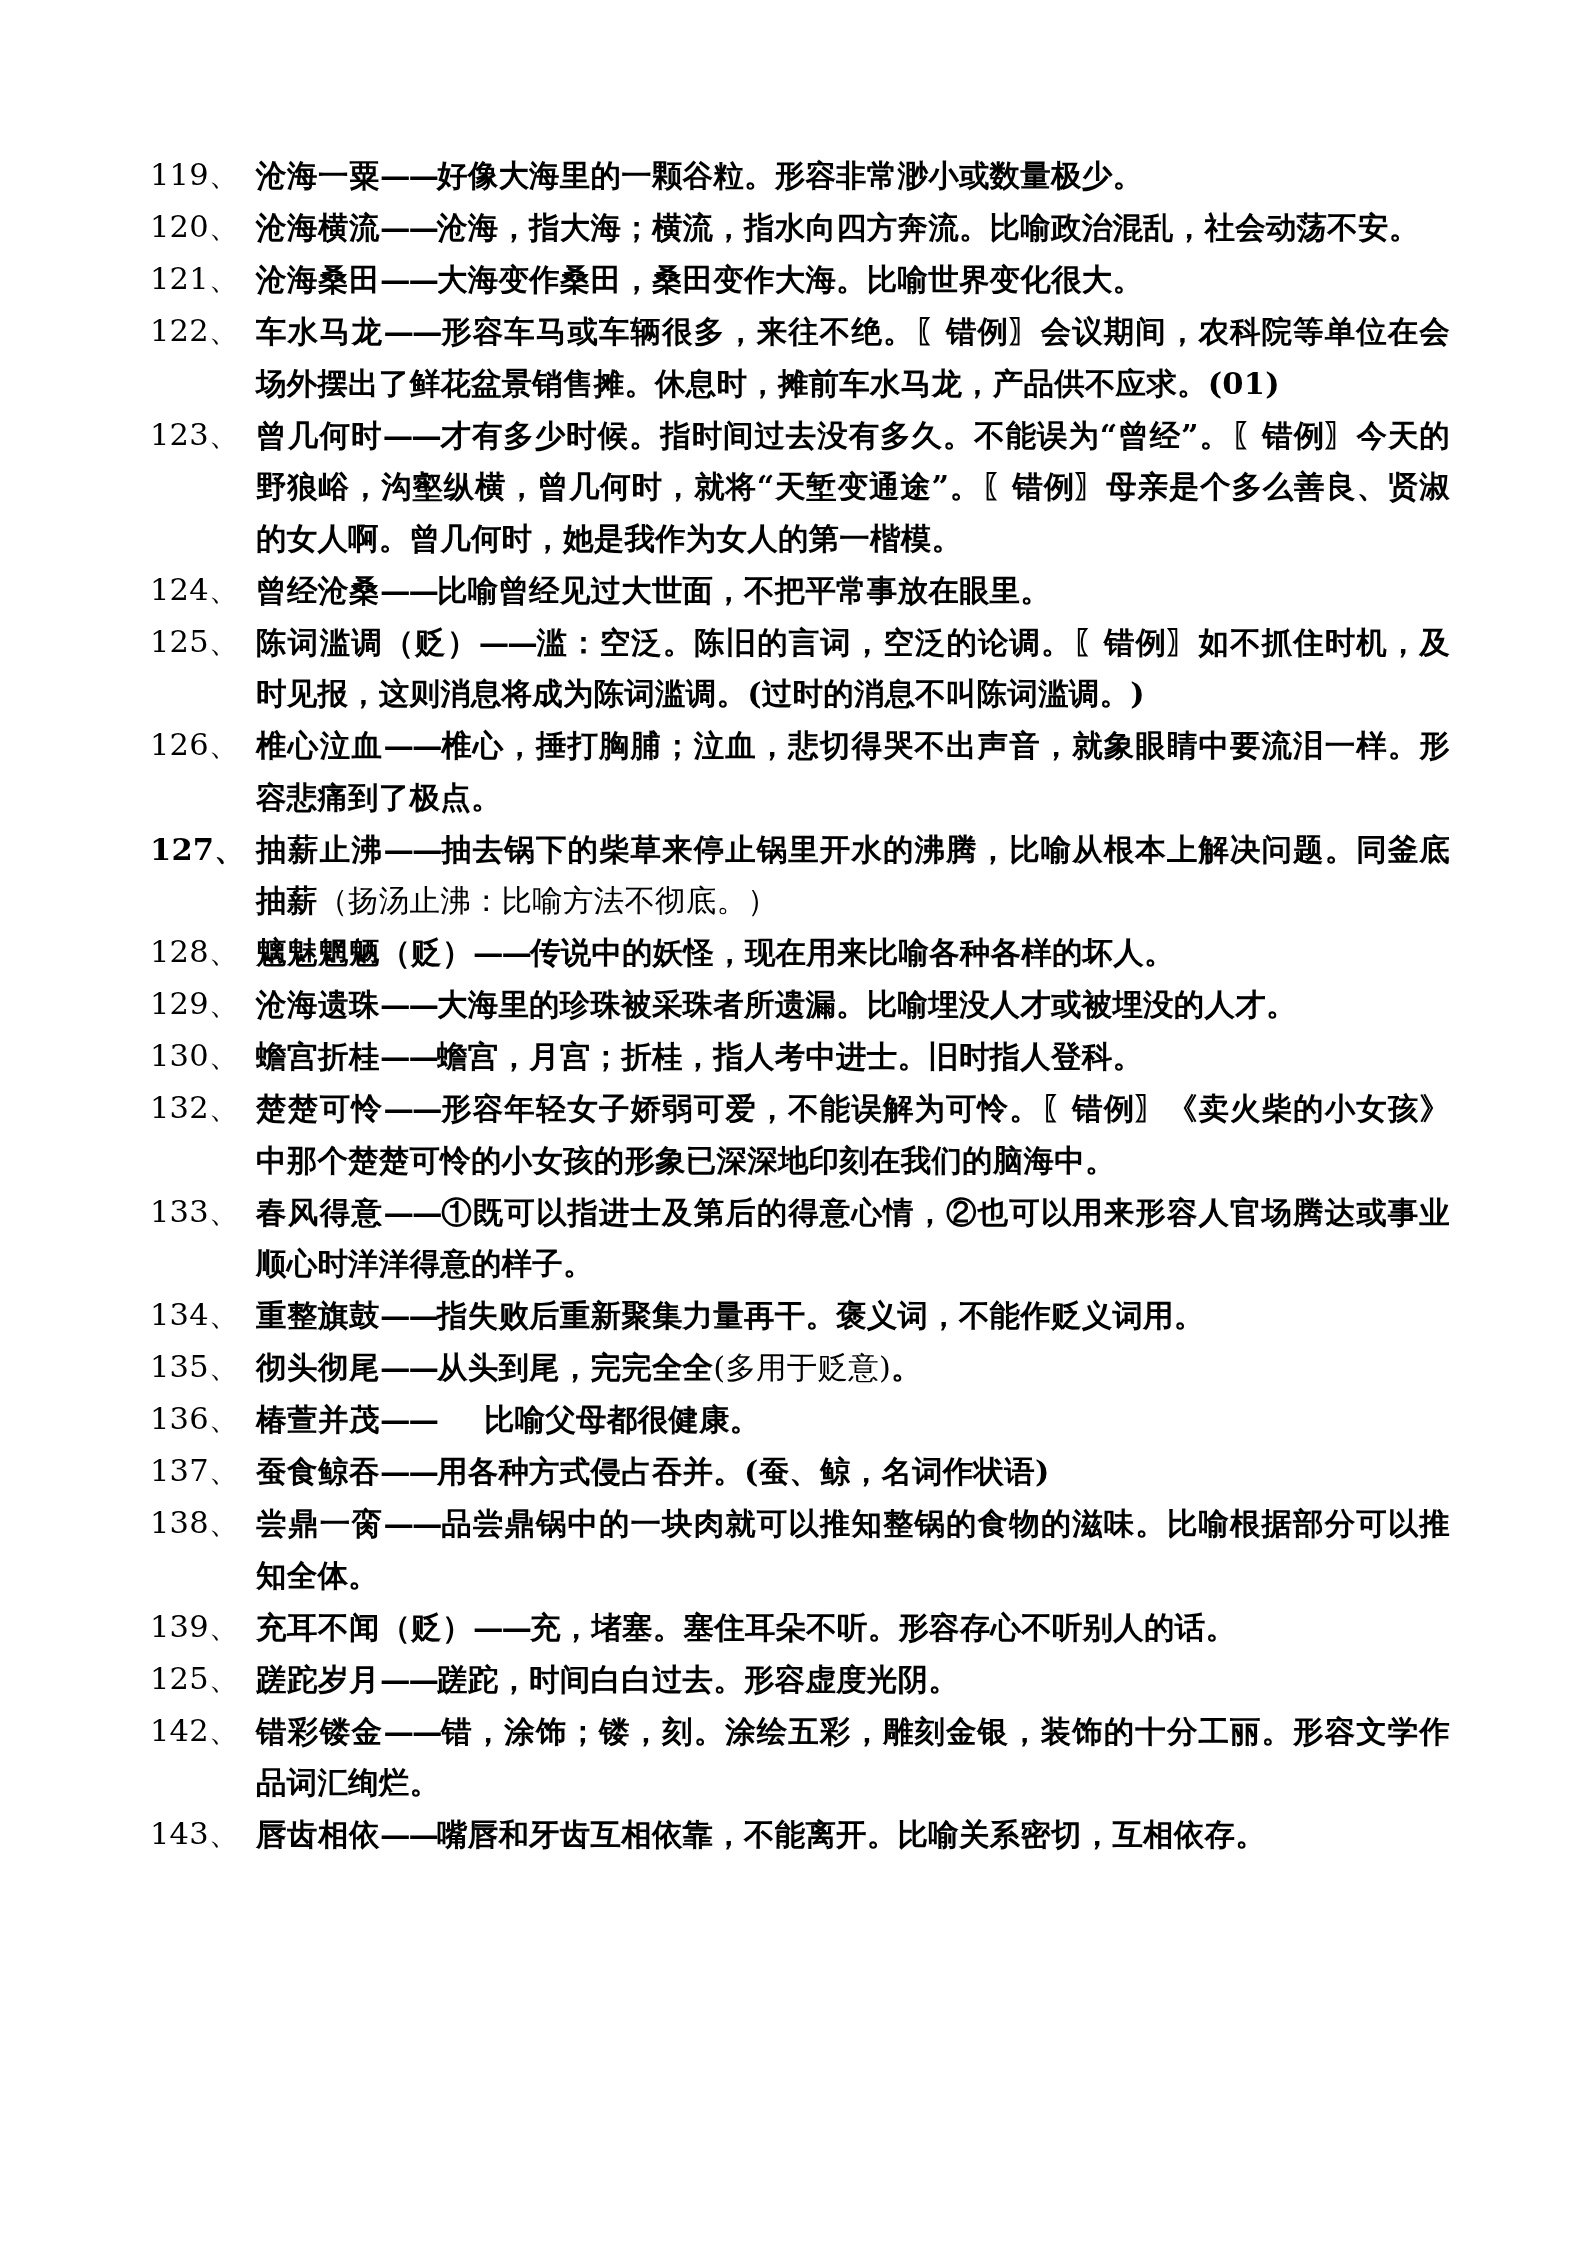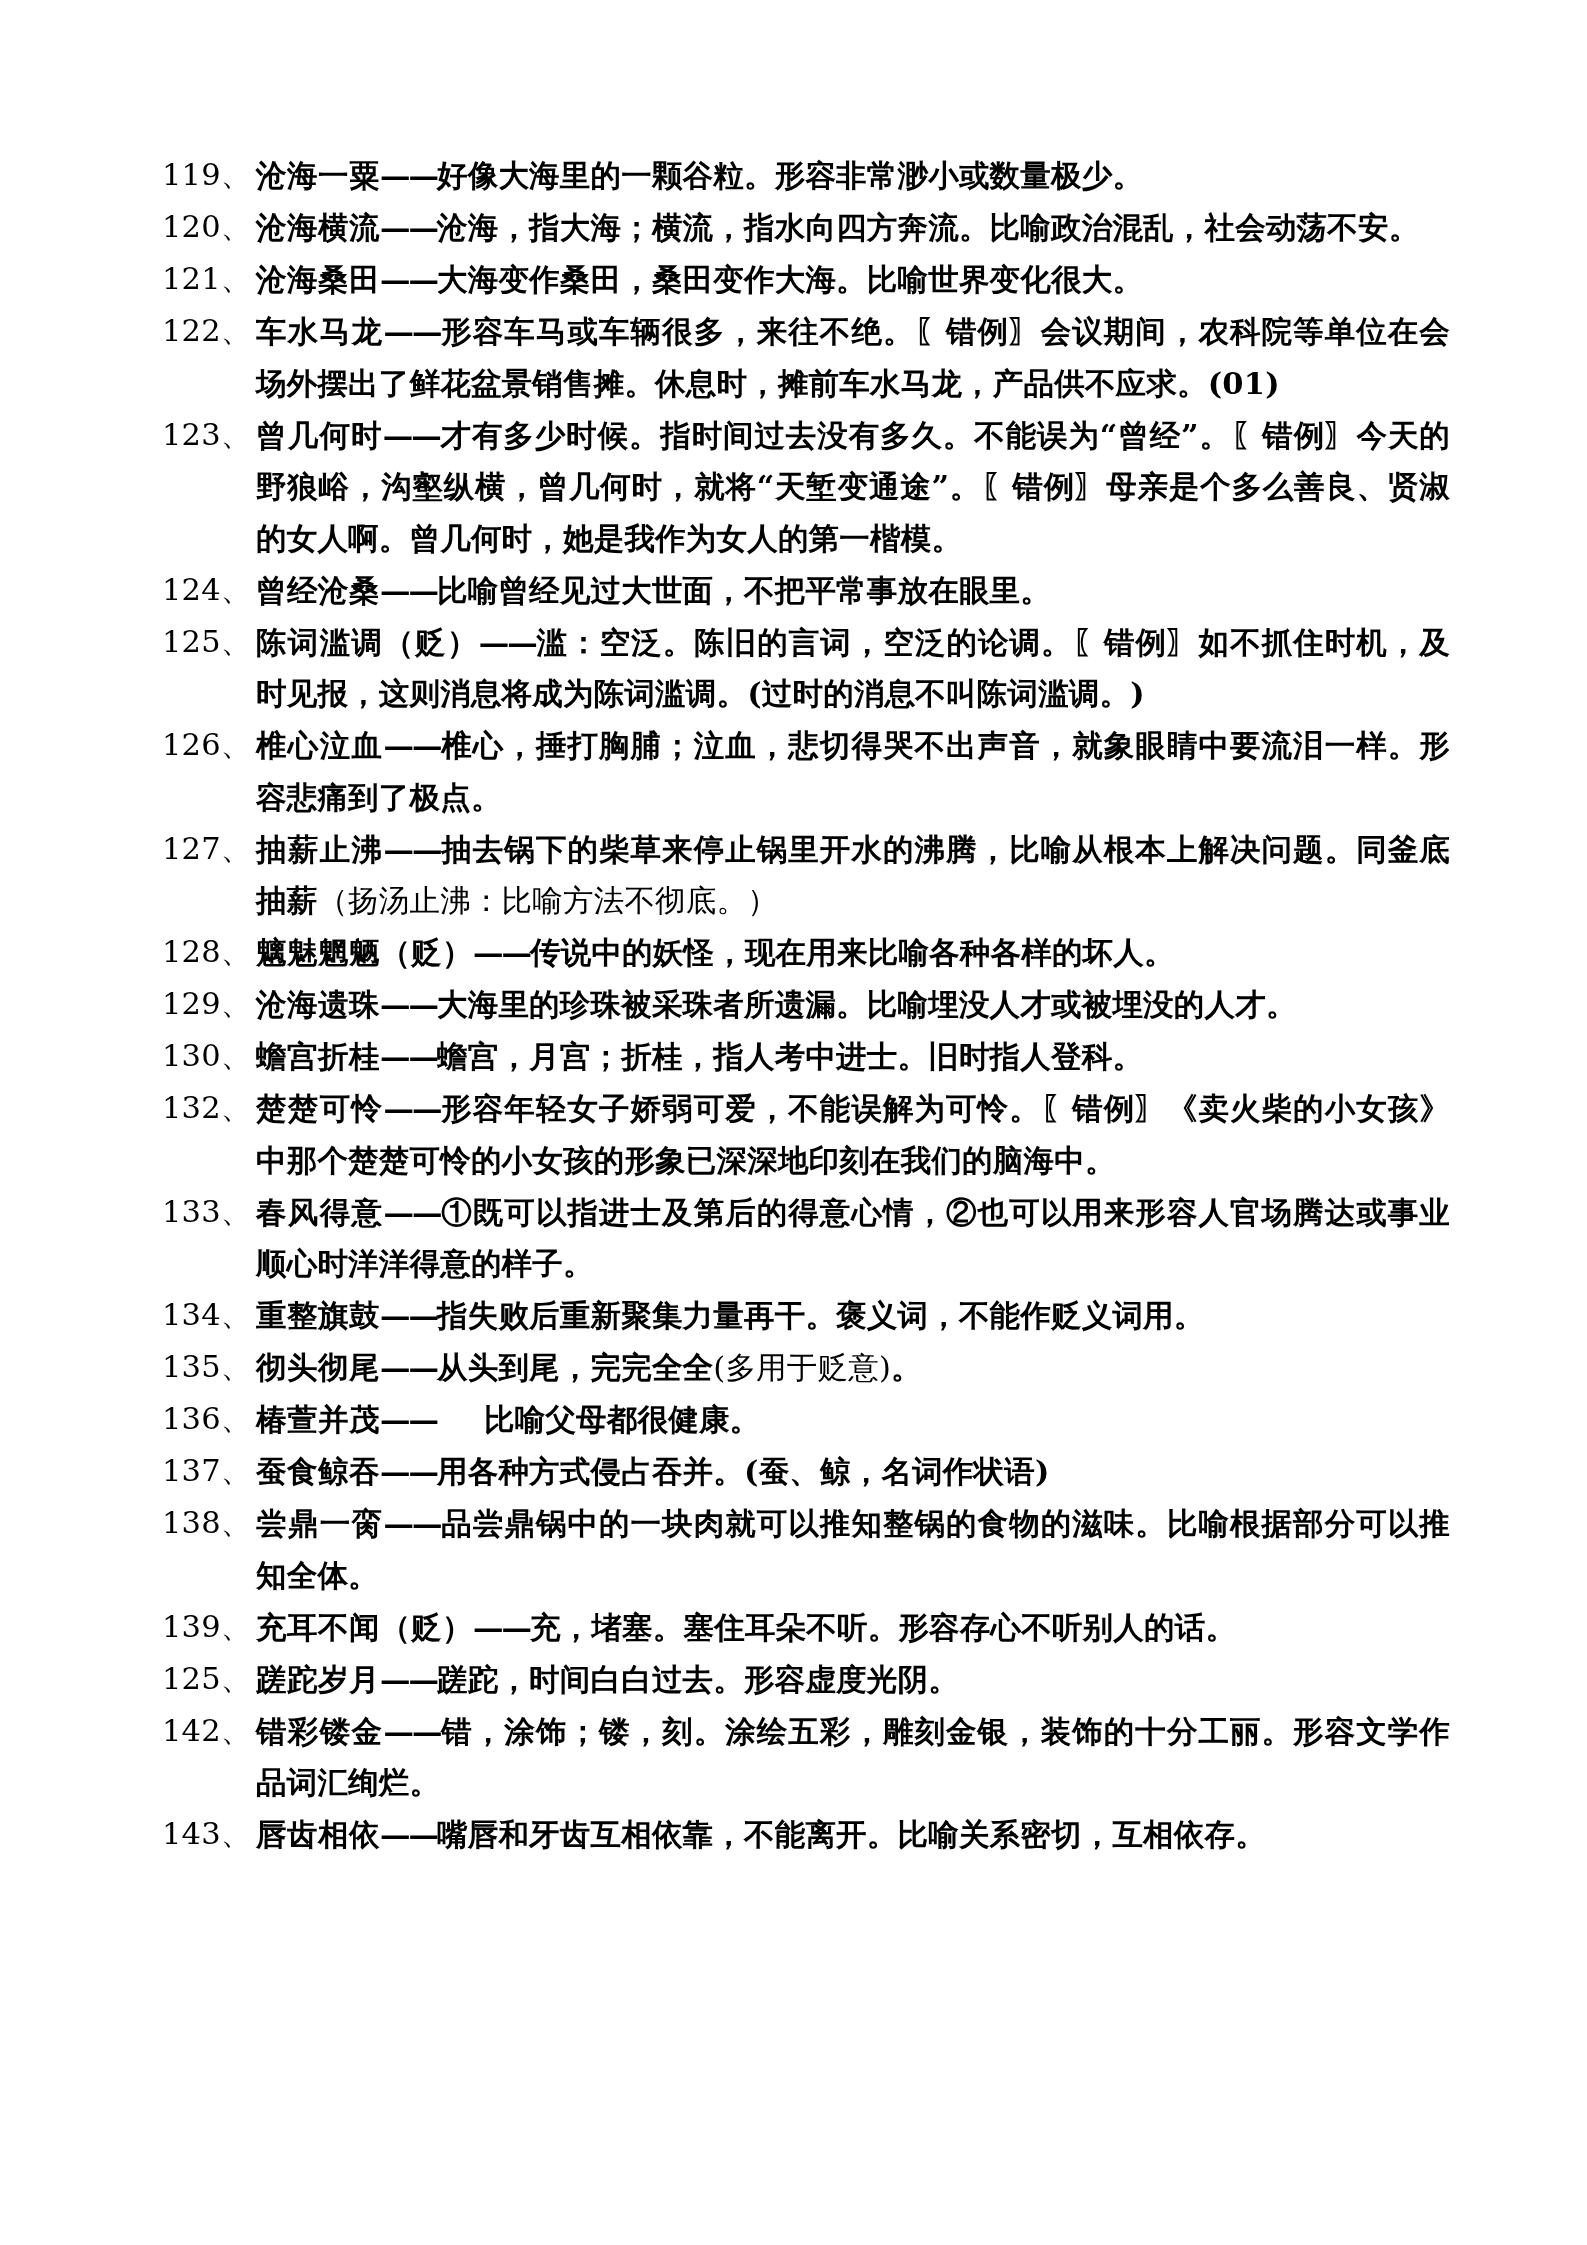--- a/index.html
+++ b/index.html
@@ -39,24 +39,23 @@
     word-break: break-all;
   }
   .entry .num {
     position: absolute;
     left: 0;
     top: 0;
     width: 100px;
     text-align: left;
     white-space: nowrap;
     font-family: "DejaVu Serif", "Liberation Serif", serif;
-    margin-left: 12px;
   }
   .entry .num.bold {
-    font-weight: normal;
+    font-weight: bold;
   }
   .idiom {
     font-weight: bold;
     letter-spacing: 0.5px;
   }
   .dash {
     font-weight: bold;
     letter-spacing: -2px;
   }
   .gloss {

